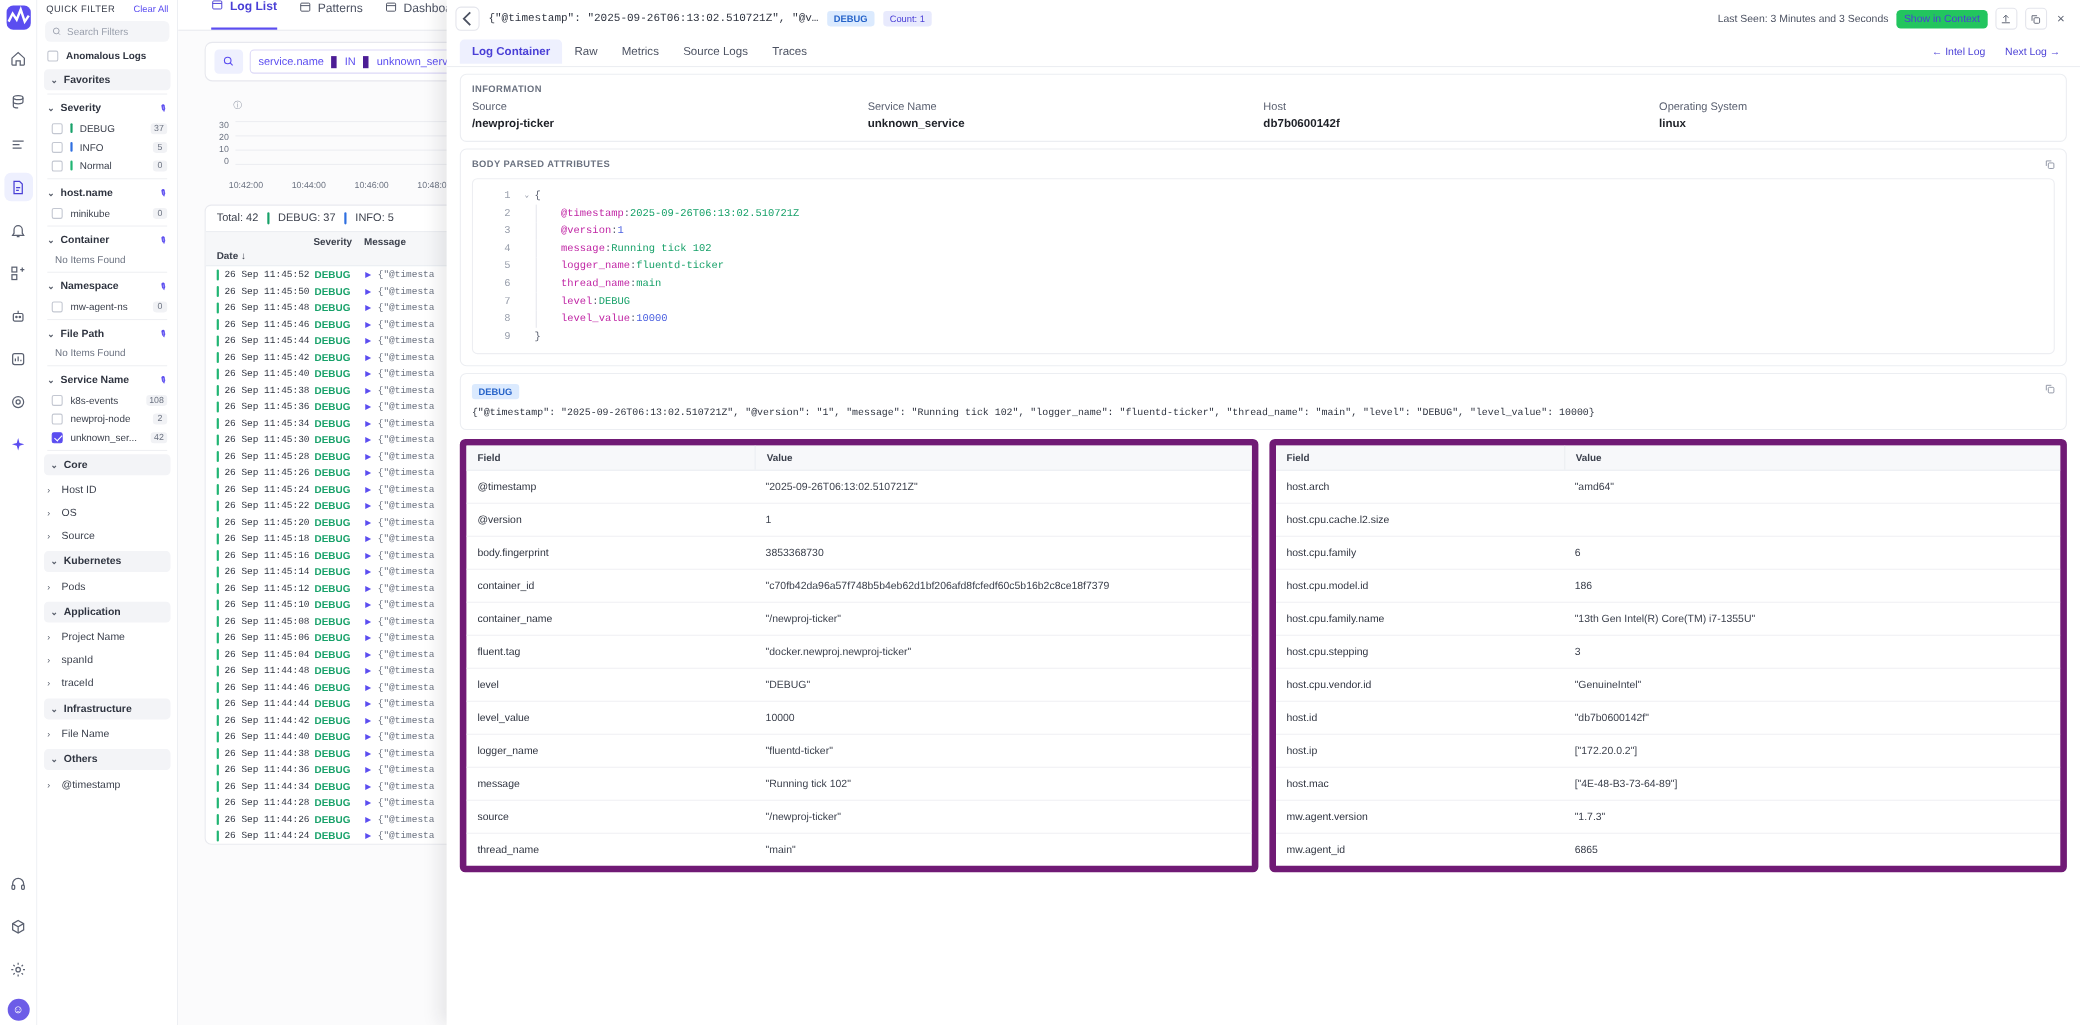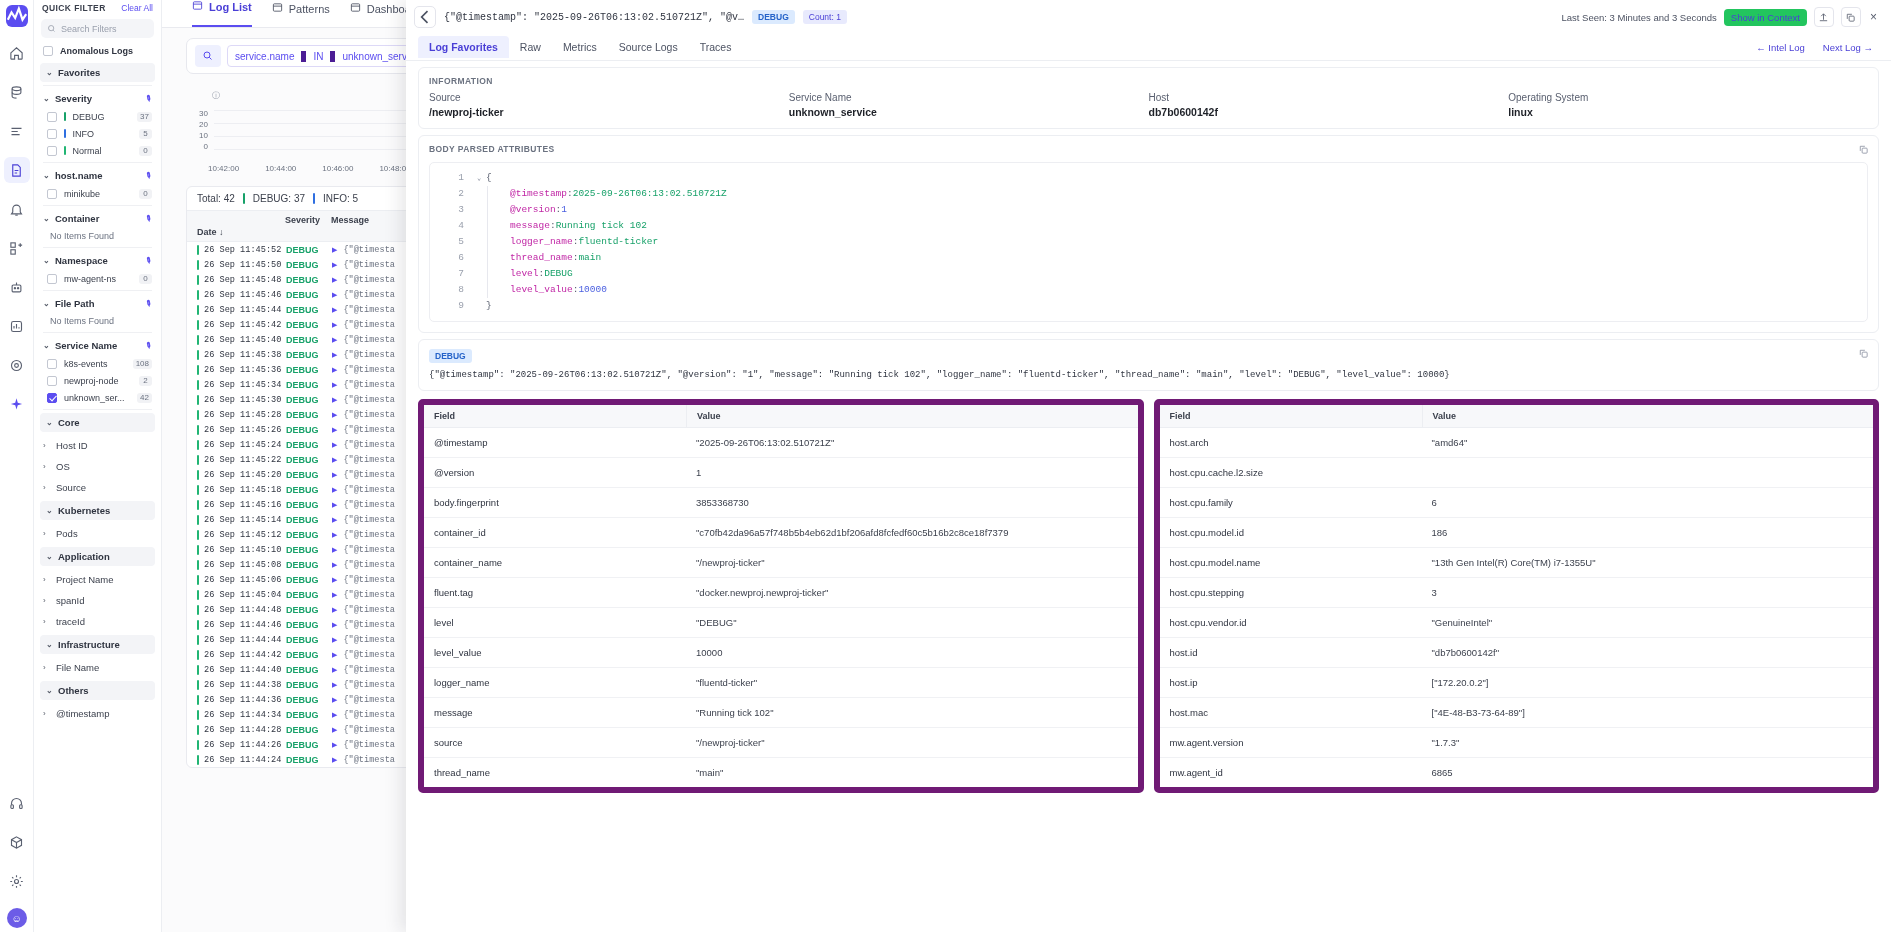--- a/index.html
+++ b/index.html
@@ -37,21 +37,21 @@
 
   
   .qf {
     position:absolute; left:34px; top:0; width:128px; height:932px;
     background:#fff; border-right:1px solid #eceef2; overflow:hidden;
   }
   .qf-head {
     display:flex; align-items:center; justify-content:space-between;
     padding:3px 8px 2px 8px;
   }
-  .qf-title { font-size:8.5px; font-weight:700; letter-spacing:.4px; color:#3a3f4c; }
+  .qf-title { font-size:8.5px; font-weight:400; letter-spacing:.4px; color:#3a3f4c; }
   .qf-clear { font-size:8.5px; color:#5b4df0; }
   .qf-search {
     margin:4px 7px; height:19px; border-radius:5px; background:#f4f5f8;
     display:flex; align-items:center; padding:0 6px; gap:5px; color:#9aa0ad; font-size:9px;
   }
   .qf-search svg { width:9px;height:9px; }
   .qf-check-row {
     display:flex; align-items:center; gap:7px; padding:4px 9px; font-size:9px; color:#2f3440; font-weight:600;
   }
   .cbx {
@@ -783,21 +783,21 @@
               <rect x="9" y="9" width="11" height="11" rx="2"></rect>
               <path d="M5 15V5h10"></path>
             </svg>
           </span>
         <span class="closebtn">×</span>
       </div>
     </div>
 
     <div class="dw-tabs">
       <div id="dw-tablist" style="display:flex">
-          <div class="dtab active">Log Favorites</div>
+          <div class="dtab active">Log Container</div>
           <div class="dtab">Raw</div>
           <div class="dtab">Metrics</div>
           <div class="dtab">Source Logs</div>
           <div class="dtab">Traces</div>
         </div>
       <div class="dw-tabs-right">
         <span class="navbtn">← Intel Log</span>
         <span class="navbtn">Next Log →</span>
       </div>
     </div>
@@ -990,21 +990,21 @@
               </div>
               <div class="trow">
                 <div class="f">host.cpu.family</div>
                 <div class="v">6</div>
               </div>
               <div class="trow">
                 <div class="f">host.cpu.model.id</div>
                 <div class="v">186</div>
               </div>
               <div class="trow">
-                <div class="f">host.cpu.model.name</div>
+                <div class="f">host.cpu.family.name</div>
                 <div class="v">"13th Gen Intel(R) Core(TM) i7-1355U"</div>
               </div>
               <div class="trow">
                 <div class="f">host.cpu.stepping</div>
                 <div class="v">3</div>
               </div>
               <div class="trow">
                 <div class="f">host.cpu.vendor.id</div>
                 <div class="v">"GenuineIntel"</div>
               </div>

